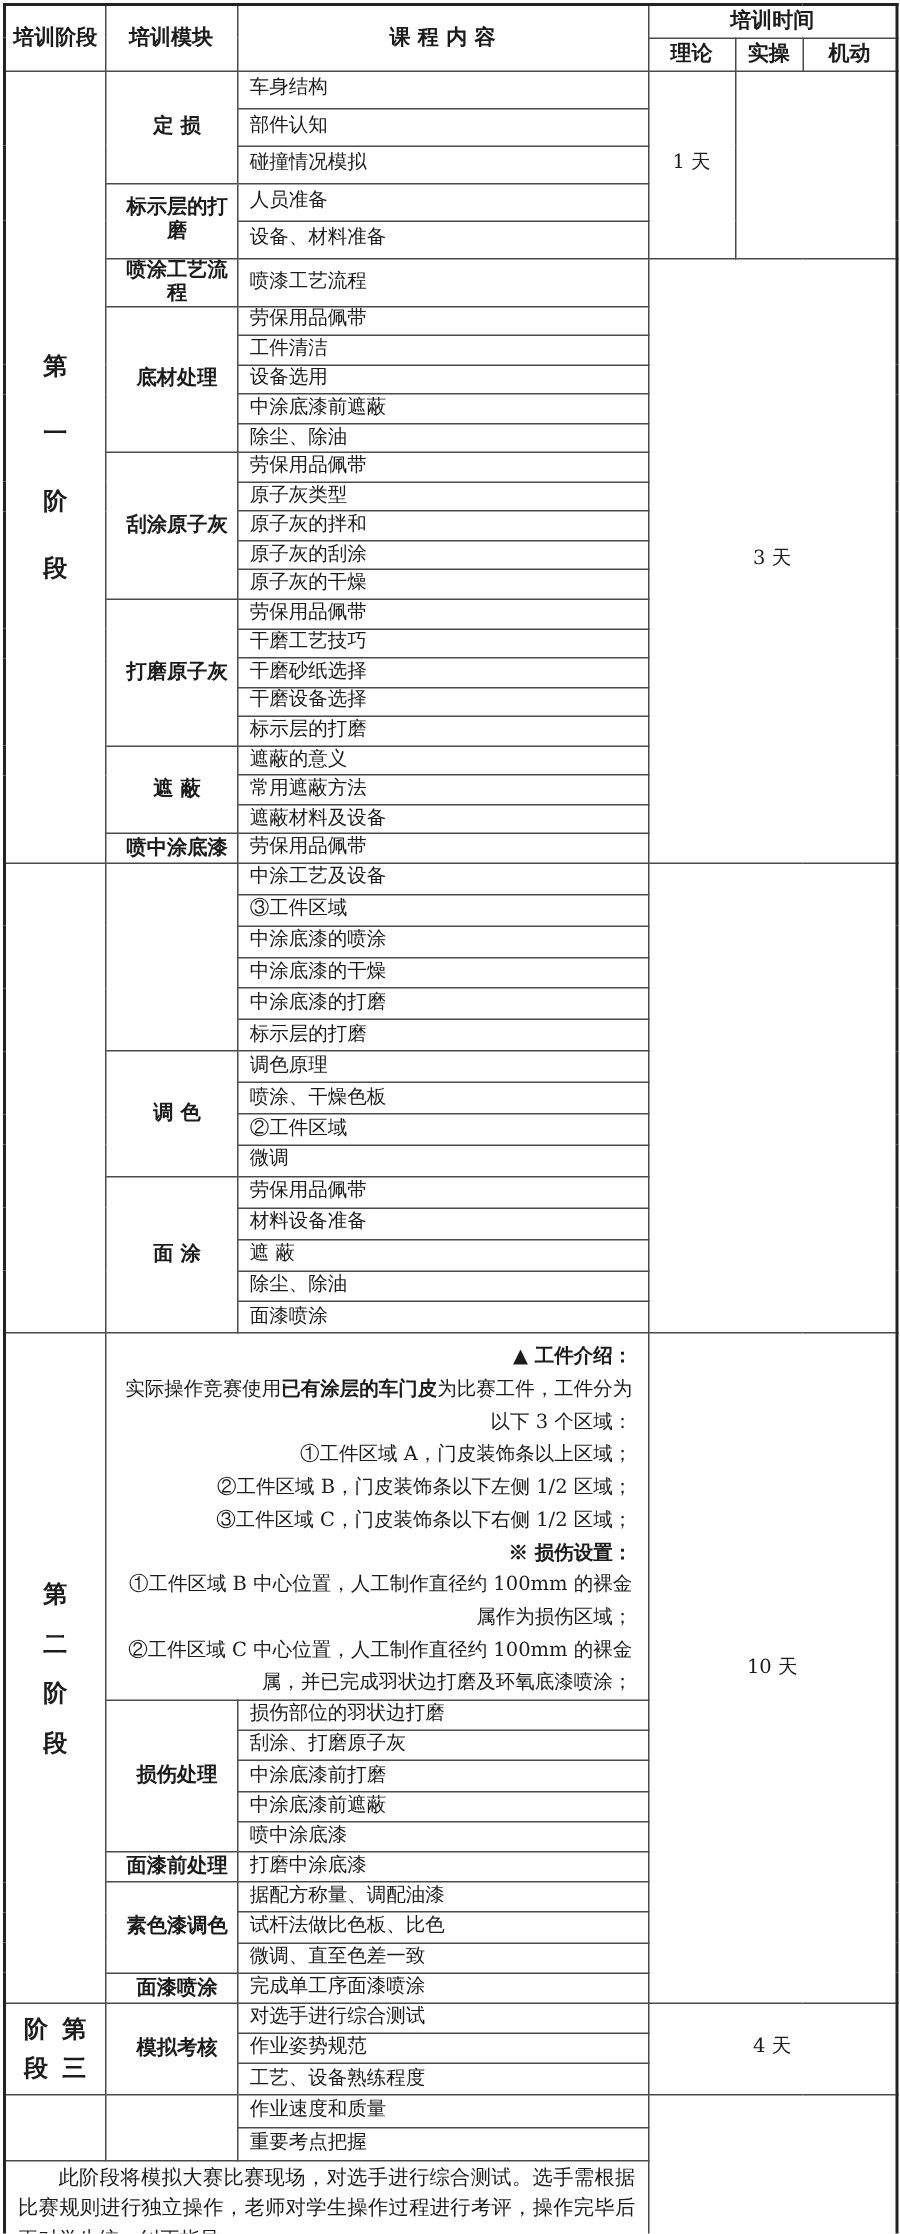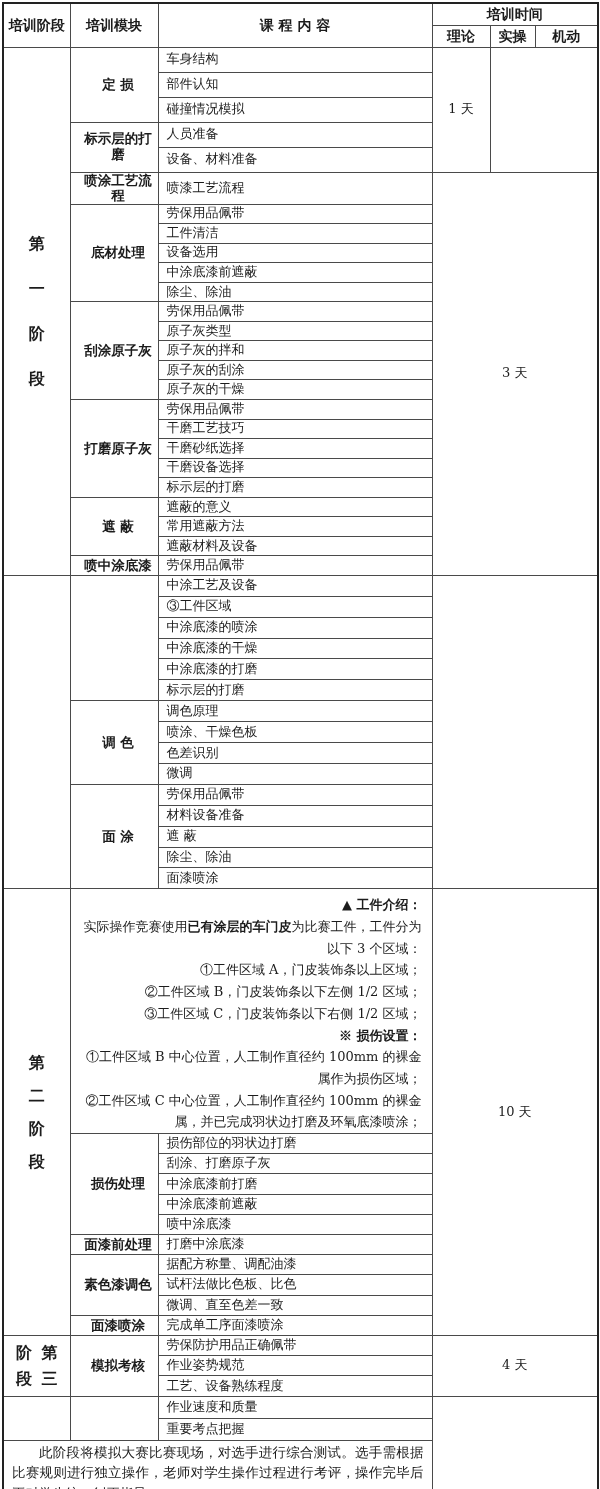--- a/index.html
+++ b/index.html
@@ -167,21 +167,21 @@
           <td class="con">标示层的打磨</td>
         </tr>
         <tr class="rc">
           <td rowspan="4" class="mod">调 色</td>
           <td class="con">调色原理</td>
         </tr>
         <tr class="rc">
           <td class="con">喷涂、干燥色板</td>
         </tr>
         <tr class="rc">
-          <td class="con">色差识别</td>
+          <td class="con">②工件区域</td>
         </tr>
         <tr class="rc">
           <td class="con">微调</td>
         </tr>
         <tr class="rc">
           <td rowspan="5" class="mod">面 涂</td>
           <td class="con">劳保用品佩带</td>
         </tr>
         <tr class="rc">
           <td class="con">材料设备准备</td>
@@ -253,21 +253,21 @@
             <div class="l">
               <span>阶</span>
               <span>第</span>
             </div>
             <div class="l">
               <span>段</span>
               <span>三</span>
             </div>
           </td>
           <td rowspan="3" class="mod">模拟考核</td>
-          <td class="con">劳保防护用品正确佩带</td>
+          <td class="con">对选手进行综合测试</td>
           <td rowspan="3" colspan="3" class="tc">4 天</td>
         </tr>
         <tr class="re">
           <td class="con">作业姿势规范</td>
         </tr>
         <tr class="re">
           <td class="con">工艺、设备熟练程度</td>
         </tr>
         <tr class="rf sect">
           <td rowspan="2" class="tc"></td>

